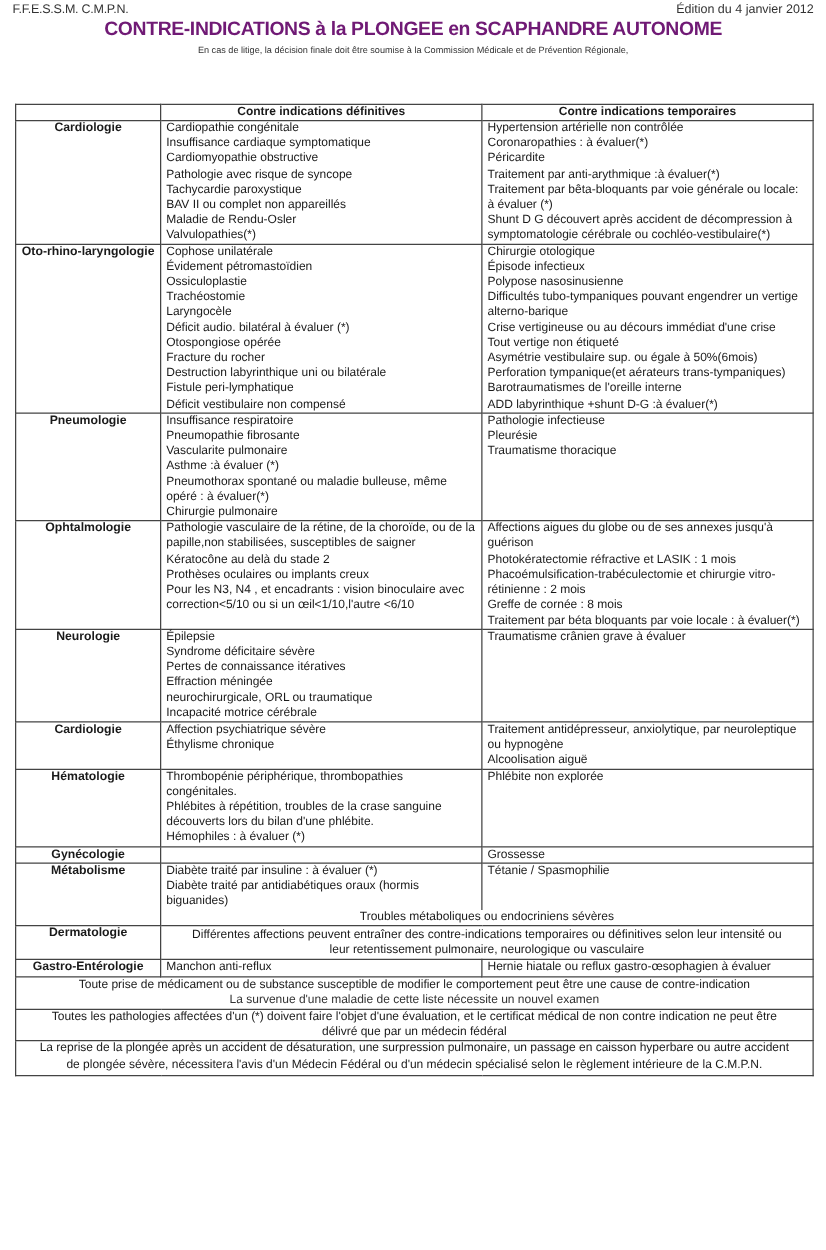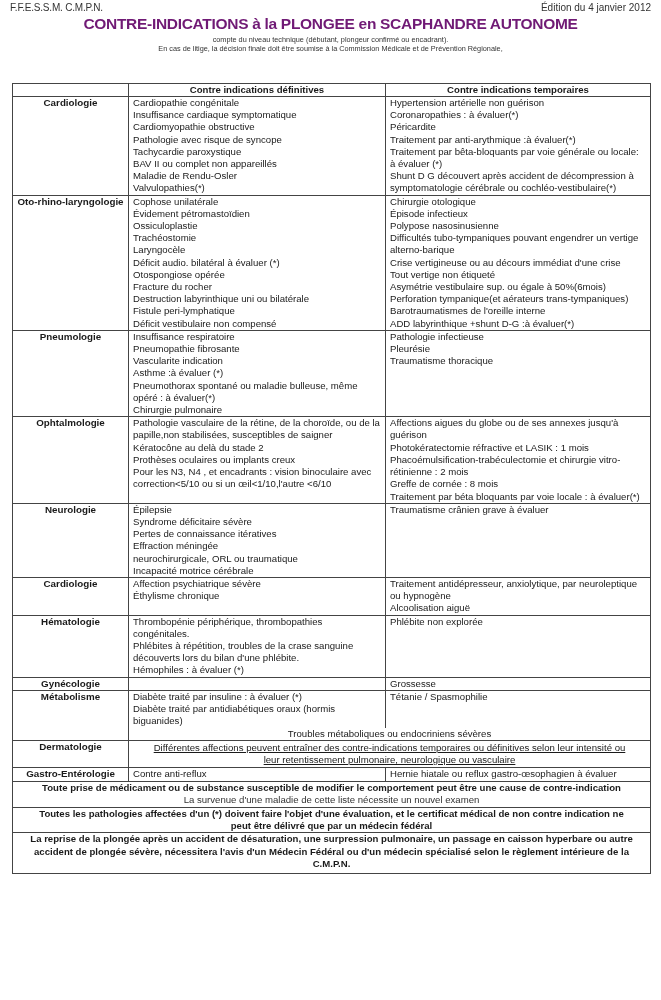--- a/index.html
+++ b/index.html
@@ -16,31 +16,30 @@
     border-collapse: collapse; table-layout: fixed;
     font-size: 9.6px; line-height: 12.2px;
   }
   table.ci td, table.ci th { border: 1px solid #444; vertical-align: top; padding: 0 4px; margin-top: 16px; }
   table.ci th { font-weight: bold; font-size: 9.6px; line-height: 12px; text-align: center; padding: 0; }
   col.c1 { width: 116px; } col.c2 { width: 257px; } col.c3 { width: 265px; }
   td.spec { font-weight: bold; text-align: center; vertical-align: middle; font-size: 9.8px; line-height: 12.5px; padding: 0 2px; }
   td.list div { white-space: normal; }
   td.merged { text-align: center; }
   .footer { text-align: center; font-size: 9.6px; line-height: 12.4px; padding: 1px 4px; }
-  .footer b { font-weight: bold; }
+  .footer b { font-weight: normal; }
   .note { color: #333; }
 </style>
 </head>
 <body>
 
 <div class="org">F.F.E.S.S.M. C.M.P.N.</div>
 <div class="edition">Édition du 4 janvier 2012</div>
 <div class="title">CONTRE-INDICATIONS à la PLONGEE en SCAPHANDRE AUTONOME</div>
 <div class="intro">
-  <div>compte du niveau technique (débutant, plongeur confirmé ou encadrant).</div>
   <div>En cas de litige, la décision finale doit être soumise à la Commission Médicale et de Prévention Régionale,</div>
 </div>
 
 <table class="ci">
   <colgroup>
       <col class="c1">
       <col class="c2">
       <col class="c3">
     </colgroup>
   <thead>
@@ -57,21 +56,21 @@
           <div>Cardiopathie congénitale</div>
           <div>Insuffisance cardiaque symptomatique</div>
           <div>Cardiomyopathie obstructive</div>
           <div>Pathologie avec risque de syncope</div>
           <div>Tachycardie paroxystique</div>
           <div>BAV II ou complet non appareillés</div>
           <div>Maladie de Rendu-Osler</div>
           <div>Valvulopathies(*)</div>
         </td>
         <td class="list">
-          <div>Hypertension artérielle non guérison</div>
+          <div>Hypertension artérielle non contrôlée</div>
           <div>Coronaropathies : à évaluer(*)</div>
           <div>Péricardite</div>
           <div>Traitement par anti-arythmique :à évaluer(*)</div>
           <div>Traitement par bêta-bloquants par voie générale ou locale: à évaluer (*)</div>
           <div>Shunt D G découvert après accident de décompression à symptomatologie cérébrale  ou cochléo-vestibulaire(*)</div>
         </td>
       </tr>
       <tr>
         <td class="spec">Oto-rhino-laryngologie</td>
         <td class="list">
@@ -98,21 +97,21 @@
           <div>Perforation tympanique(et aérateurs trans-tympaniques)</div>
           <div>Barotraumatismes de l'oreille interne</div>
           <div>ADD labyrinthique +shunt D-G :à évaluer(*)</div>
         </td>
       </tr>
       <tr>
         <td class="spec">Pneumologie</td>
         <td class="list">
           <div>Insuffisance respiratoire</div>
           <div>Pneumopathie fibrosante</div>
-          <div>Vascularite indication</div>
+          <div>Vascularite pulmonaire</div>
           <div>Asthme :à évaluer (*)</div>
           <div>Pneumothorax spontané ou maladie bulleuse, même opéré : à évaluer(*)</div>
           <div>Chirurgie pulmonaire</div>
         </td>
         <td class="list">
           <div>Pathologie infectieuse</div>
           <div>Pleurésie</div>
           <div>Traumatisme thoracique</div>
         </td>
       </tr>
@@ -183,26 +182,26 @@
         </td>
         <td class="list" style="border-bottom: 0px;">
           <div>Tétanie / Spasmophilie</div>
         </td>
       </tr>
       <tr>
         <td colspan="2" class="merged" style="border-top: 0px;">Troubles métaboliques ou endocriniens sévères</td>
       </tr>
       <tr>
         <td class="spec">Dermatologie</td>
-        <td colspan="2" class="merged" style="padding: 1px 16px; text-decoration: underline;">Différentes affections peuvent entraîner des contre-indications temporaires ou définitives selon leur intensité ou leur retentissement pulmonaire, neurologique ou vasculaire</td>
+        <td colspan="2" class="merged" style="padding: 1px 16px;">Différentes affections peuvent entraîner des contre-indications temporaires ou définitives selon leur intensité ou leur retentissement pulmonaire, neurologique ou vasculaire</td>
       </tr>
       <tr>
         <td class="spec">Gastro-Entérologie</td>
         <td class="list">
-          <div>Contre anti-reflux</div>
+          <div>Manchon anti-reflux</div>
         </td>
         <td class="list">
           <div>Hernie hiatale ou reflux gastro-œsophagien à évaluer</div>
         </td>
       </tr>
     </tbody>
   <tfoot>
     <tr>
       <td colspan="3" class="footer">
         <b style="display:block;padding:0 10px;">Toute prise de médicament ou de substance susceptible de modifier le comportement peut être une cause de contre-indication</b>

